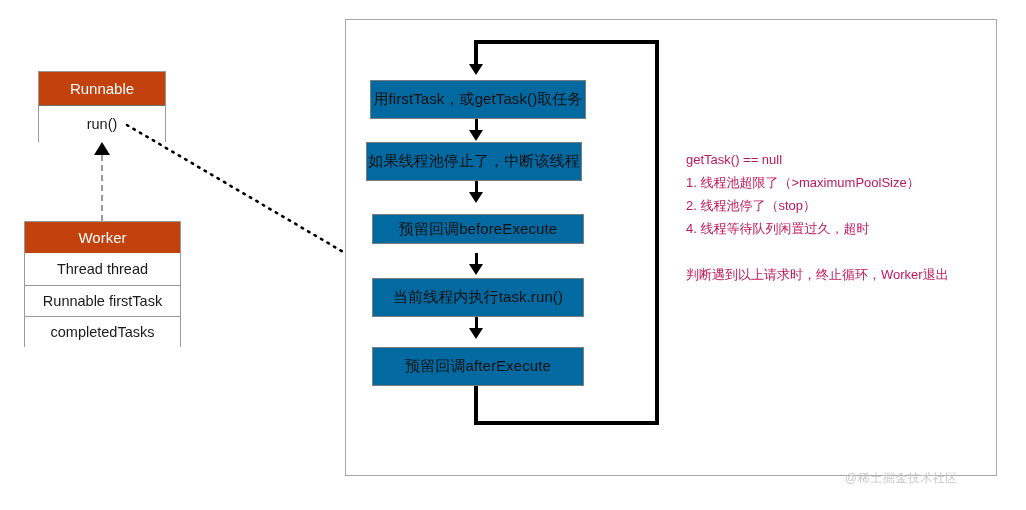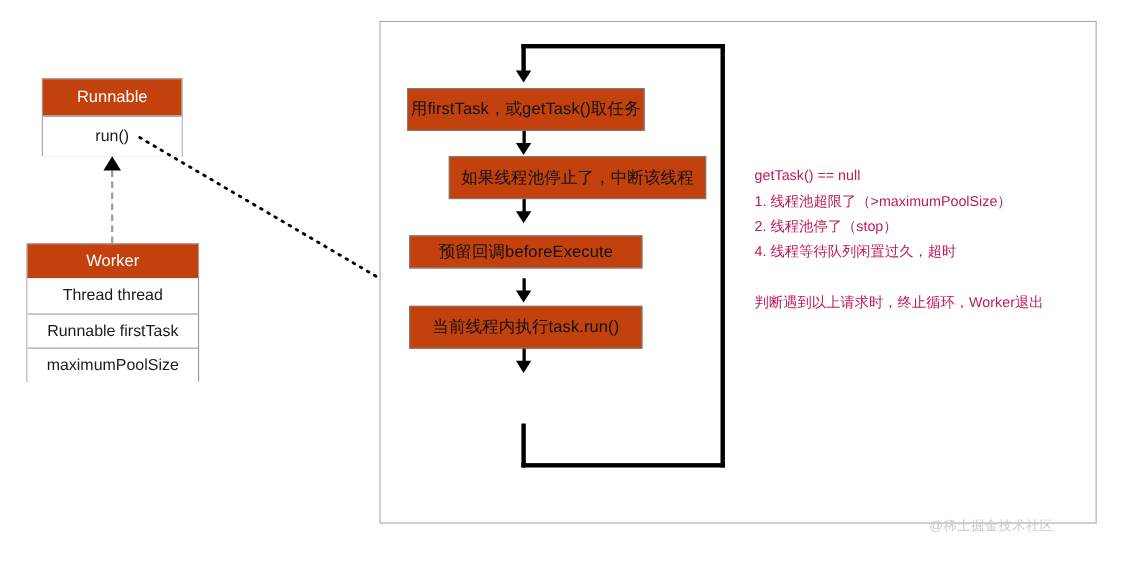--- a/index.html
+++ b/index.html
@@ -67,21 +67,21 @@
     border: 1px solid #a8a8a8;
     box-sizing: border-box;
     background: #ffffff;
   }
 
   
   .flow-box {
     position: absolute;
     border: 1px solid #7d7d7d;
     box-sizing: border-box;
-    background: #c2410c;
+    background: #0369a1;
     font-size: 15px;
     color: #111111;
     display: flex;
     align-items: center;
     justify-content: center;
     letter-spacing: 0.1px;
   }
 
   
   .vline {
@@ -143,21 +143,21 @@
 
   <div class="uml" id="runnable-box">
     <div class="uml-header">Runnable</div>
     <div class="uml-row first">run()</div>
   </div>
 
   <div class="uml" id="worker-box">
     <div class="uml-header">Worker</div>
     <div class="uml-row first">Thread thread</div>
     <div class="uml-row">Runnable firstTask</div>
-    <div class="uml-row">maximumPoolSize</div>
+    <div class="uml-row">completedTasks</div>
   </div>
 
   <div class="dashed-v" style="left:101px; top:155px; height:66px;"></div>
   <div class="arrowhead-up-hollowfill" style="left:94px; top:142px;"></div>
 
   <svg style="position:absolute; left:0; top:0; width:1026px; height:510px; pointer-events:none;">
     <line x1="127" y1="125" x2="345" y2="253" stroke="#000000" stroke-width="2.6" stroke-dasharray="1.5 6" stroke-linecap="round"></line>
   </svg>
 
   <div id="outer-panel"></div>
@@ -167,35 +167,36 @@
   <div class="vline" style="left:655px; top:40px; width:4px; height:385px;"></div>
   <div class="hline" style="left:474px; top:40px; width:185px; height:4px;"></div>
   <div class="vline" style="left:474px; top:40px; width:4px; height:26px;"></div>
   <div class="arrowhead-down" style="left:469px; top:64px;"></div>
 
   <div class="flow-box" style="left:370px; top:80px; width:216px; height:39px;">用firstTask，或getTask()取任务</div>
 
   <div class="vline" style="left:475px; top:119px; width:3px; height:14px;"></div>
   <div class="arrowhead-down" style="left:469px; top:130px;"></div>
 
-  <div class="flow-box" style="left:366px; top:142px; width:234px; height:39px;margin-left:42px;">如果线程池停止了，中断该线程</div>
+  <div class="flow-box" style="left:366px; top:142px; width:216px; height:39px;">如果线程池停止了，中断该线程</div>
 
   <div class="vline" style="left:475px; top:181px; width:3px; height:14px;"></div>
   <div class="arrowhead-down" style="left:469px; top:192px;"></div>
 
   <div class="flow-box" style="left:372px; top:214px; width:212px; height:30px;">预留回调beforeExecute</div>
 
   <div class="vline" style="left:475px; top:253px; width:3px; height:14px;"></div>
   <div class="arrowhead-down" style="left:469px; top:264px;"></div>
 
   <div class="flow-box" style="left:372px; top:278px; width:212px; height:39px;">当前线程内执行task.run()</div>
 
   <div class="vline" style="left:475px; top:317px; width:3px; height:14px;"></div>
   <div class="arrowhead-down" style="left:469px; top:328px;"></div>
 
+  <div class="flow-box" style="left:372px; top:347px; width:212px; height:39px;">预留回调afterExecute</div>
 
   <div id="note-block">
     <div class="note-line">getTask() == null</div>
     <div class="note-line">1. 线程池超限了（&gt;maximumPoolSize）</div>
     <div class="note-line">2. 线程池停了（stop）</div>
     <div class="note-line">4. 线程等待队列闲置过久，超时</div>
     <div class="note-gap"></div>
     <div class="note-line">判断遇到以上请求时，终止循环，Worker退出</div>
   </div>
 

